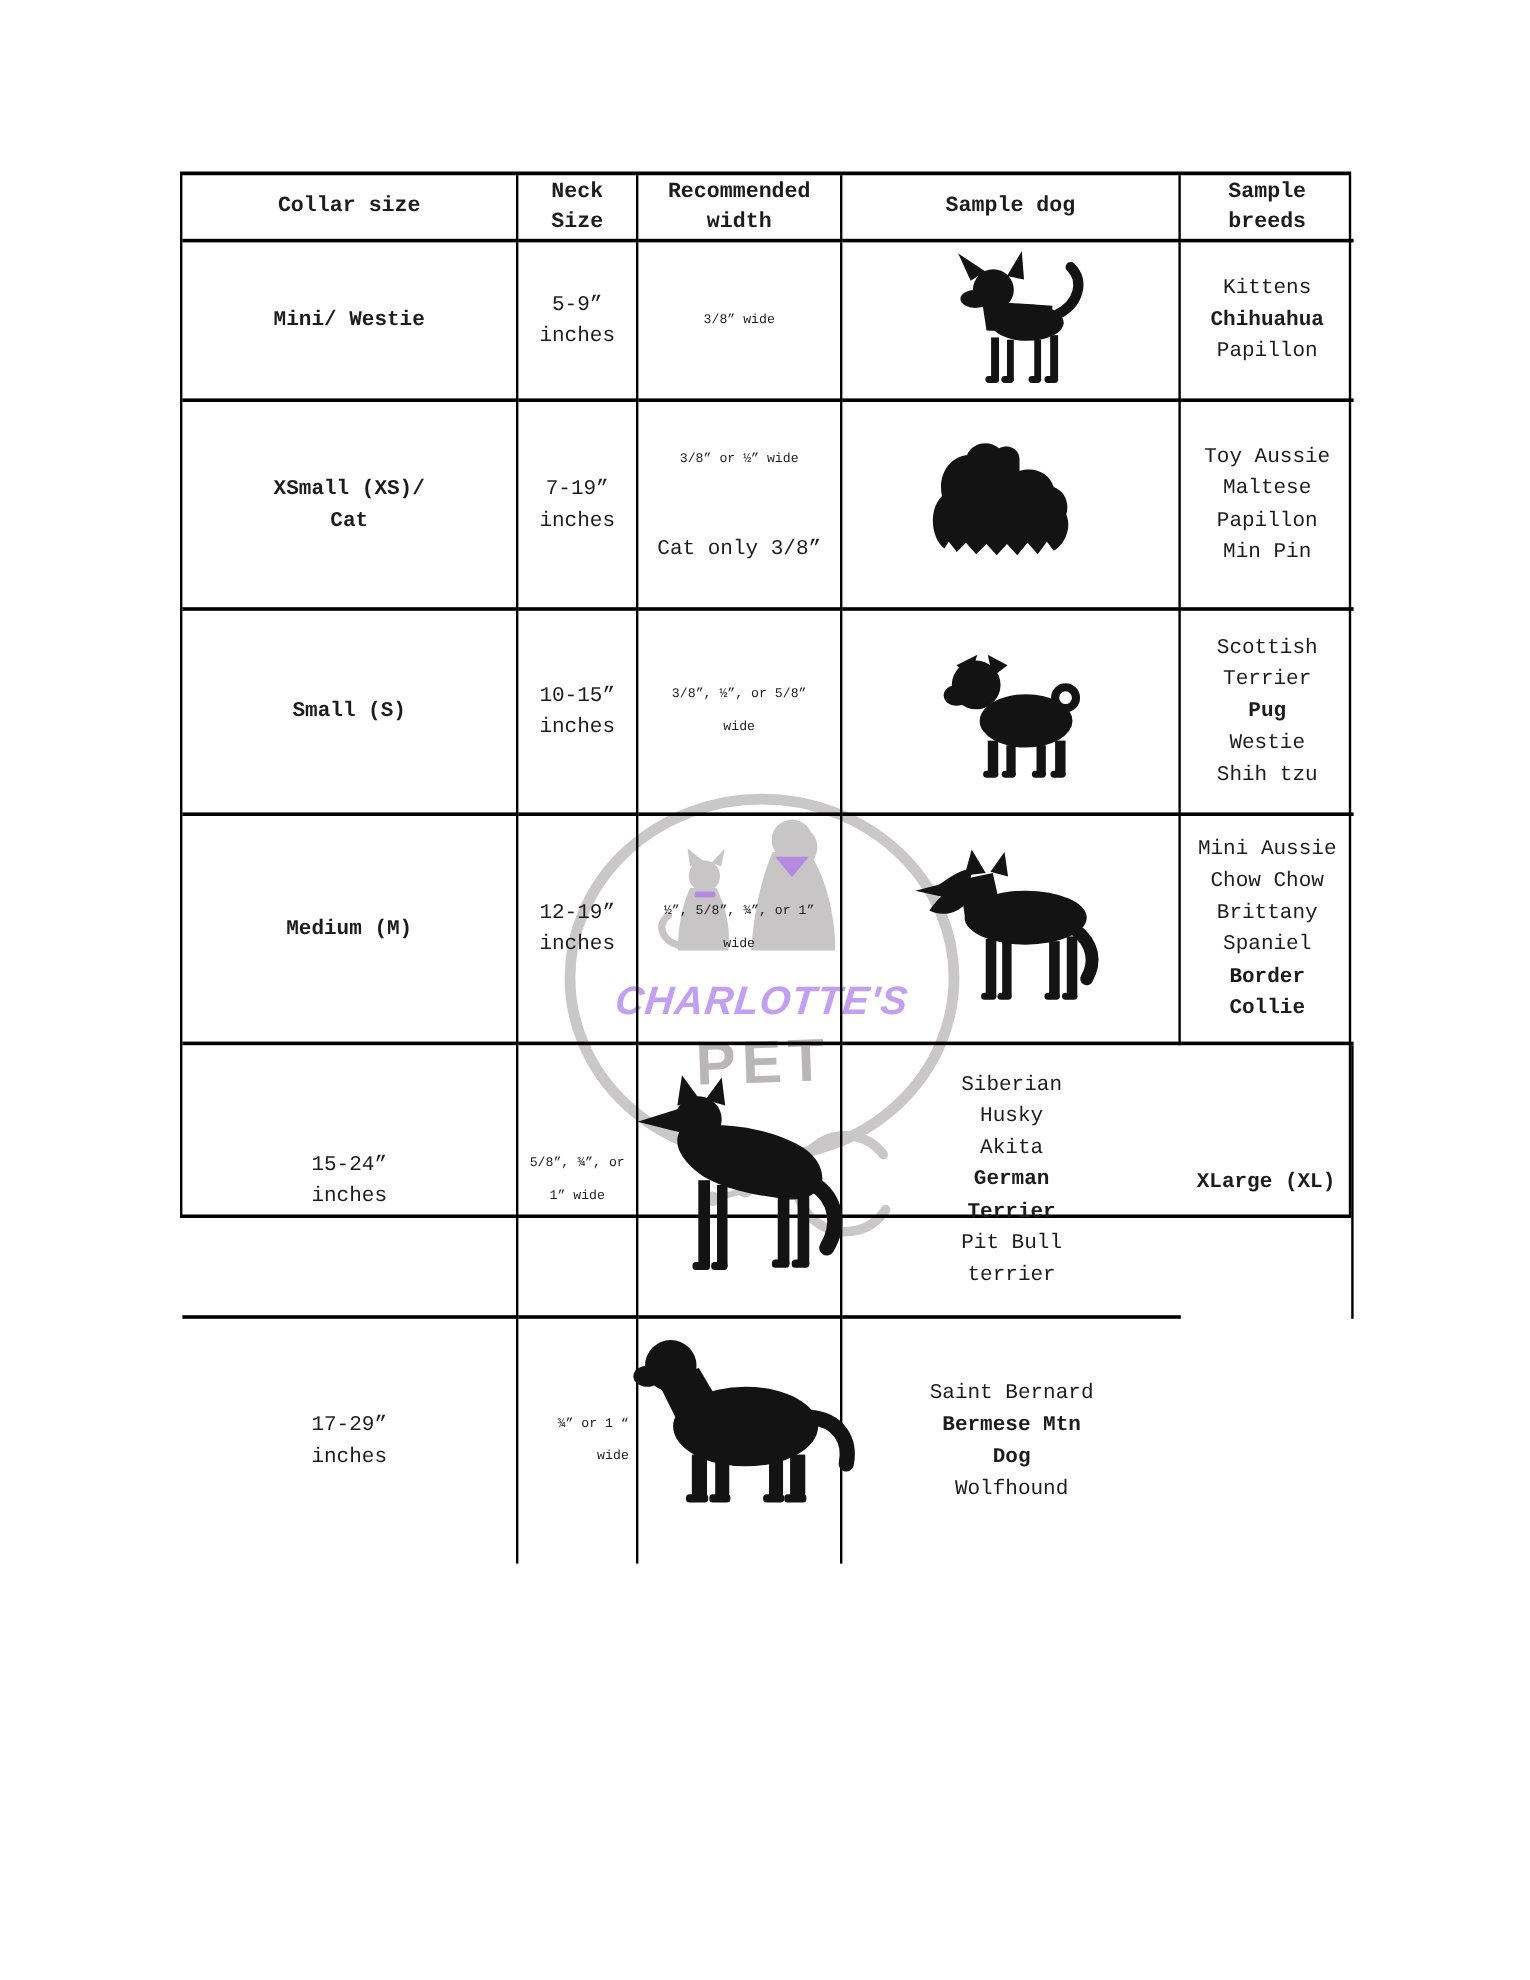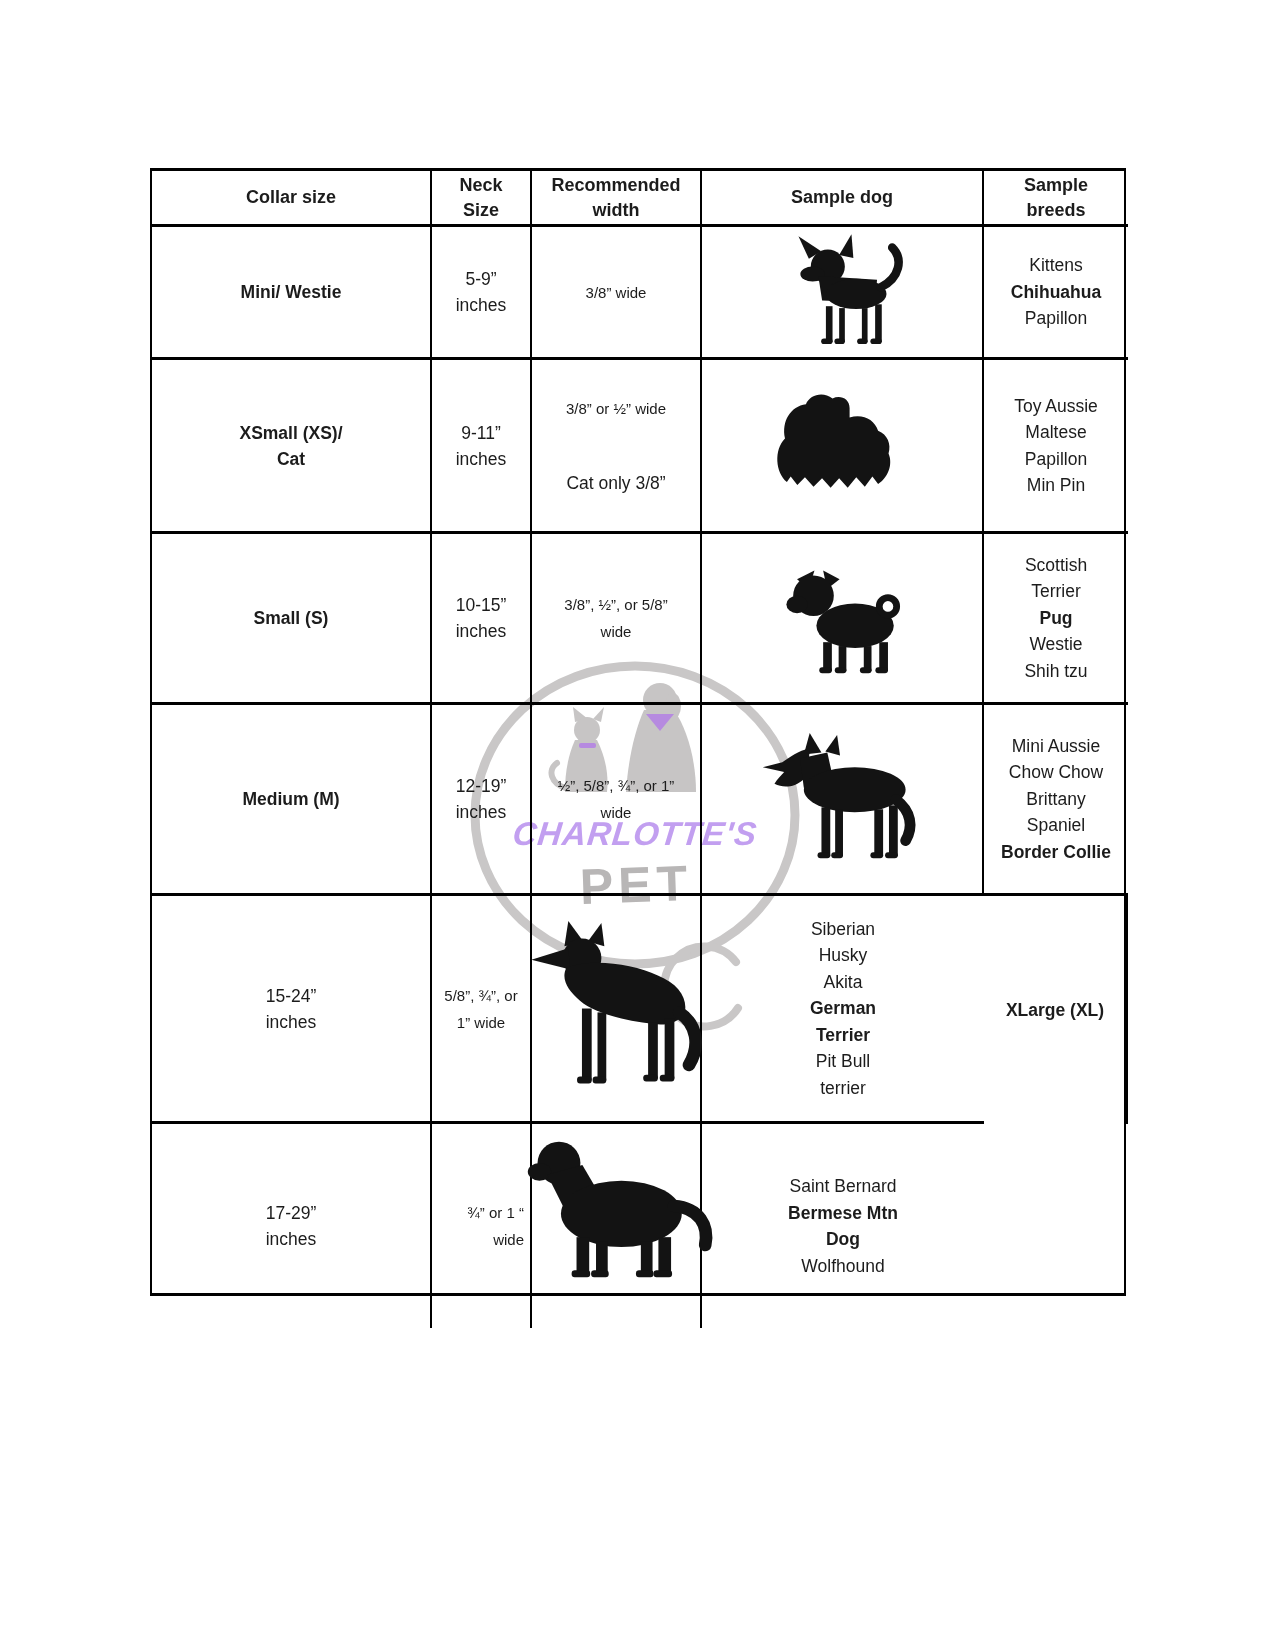--- a/index.html
+++ b/index.html
@@ -8,36 +8,36 @@
 
   
   .watermark{position:absolute;inset:0;z-index:1;}
   .wm-charlottes{position:absolute;left:498px;top:815px;width:274px;text-align:center;
     font-size:33px;font-weight:bold;font-style:italic;letter-spacing:1px;
     color:#c29ff0;transform:skewX(-6deg);white-space:nowrap;}
   .wm-pet{position:absolute;left:568px;top:856px;width:136px;text-align:center;
     font-size:50px;font-weight:bold;letter-spacing:5px;color:#b8b6b6;transform:rotate(-2deg);}
 
   
-  .size-table{position:absolute;left:150px;top:168px;width:976px;height:1128px;z-index:2;
+  .size-table{position:absolute;left:150px;top:143px;width:976px;height:872px;z-index:2;
     display:grid;
     grid-template-columns:280px 100px 170px 282px 144px;
     grid-template-rows:56px 133px 174px 171px 191px 228px 204px;
     border-top:3px solid #000;border-bottom:3px solid #000;
     border-left:2px solid #000;border-right:2px solid #000;
-    box-sizing:border-box;}
+    box-sizing:border-box;font-family:Liberation Mono, monospace;}
   .cell{border-right:2px solid #000;border-bottom:3px solid #000;box-sizing:border-box;
     display:flex;flex-direction:column;align-items:center;justify-content:center;
     text-align:center;padding:2px 4px;background:transparent;}
   .cell.last-col{border-right:none;}
   .cell.last-row{border-bottom:none;}
   .hdr{font-weight:bold;font-size:18px;line-height:25px;}
   .line{font-size:17.5px;line-height:26px;}
   .bold{font-weight:bold;}
-  .width-main{font-size:15px;line-height:27px;max-width:134px;}
+  .width-main{font-size:11px;line-height:27px;max-width:134px;}
   .w-narrow{max-width:86px;text-align:right;}
   .width-note{font-size:17.5px;line-height:27px;margin-top:48px;}
   .breed{font-size:17.5px;line-height:26.5px;}
   .dogc{padding:0;}
   svg{display:block;}
 </style>
 </head>
 <body>
 
 <div class="artboard">
@@ -128,21 +128,21 @@
       <div class="breed">Kittens</div>
       <div class="breed bold">Chihuahua</div>
       <div class="breed">Papillon</div>
     </div>
 
     <div class="cell">
       <div class="line bold">XSmall (XS)/</div>
       <div class="line bold">Cat</div>
     </div>
     <div class="cell">
-      <div class="line">9-11”</div>
+      <div class="line">7-19”</div>
       <div class="line">inches</div>
     </div>
     <div class="cell">
       <div class="width-main">3/8” or ½” wide</div>
       <div class="width-note">Cat only 3/8”</div>
     </div>
     <div class="cell dogc">
       <svg width="152" height="114" viewBox="0 0 160 120" fill="#131313">
         <path d="M22,98 C10,88 8,64 20,52 C16,34 26,18 42,16 C46,6 60,2 70,10 C78,6 88,10 88,20 L88,30
                  C102,26 114,32 118,44 C128,48 132,58 129,68 C134,80 128,94 118,100

